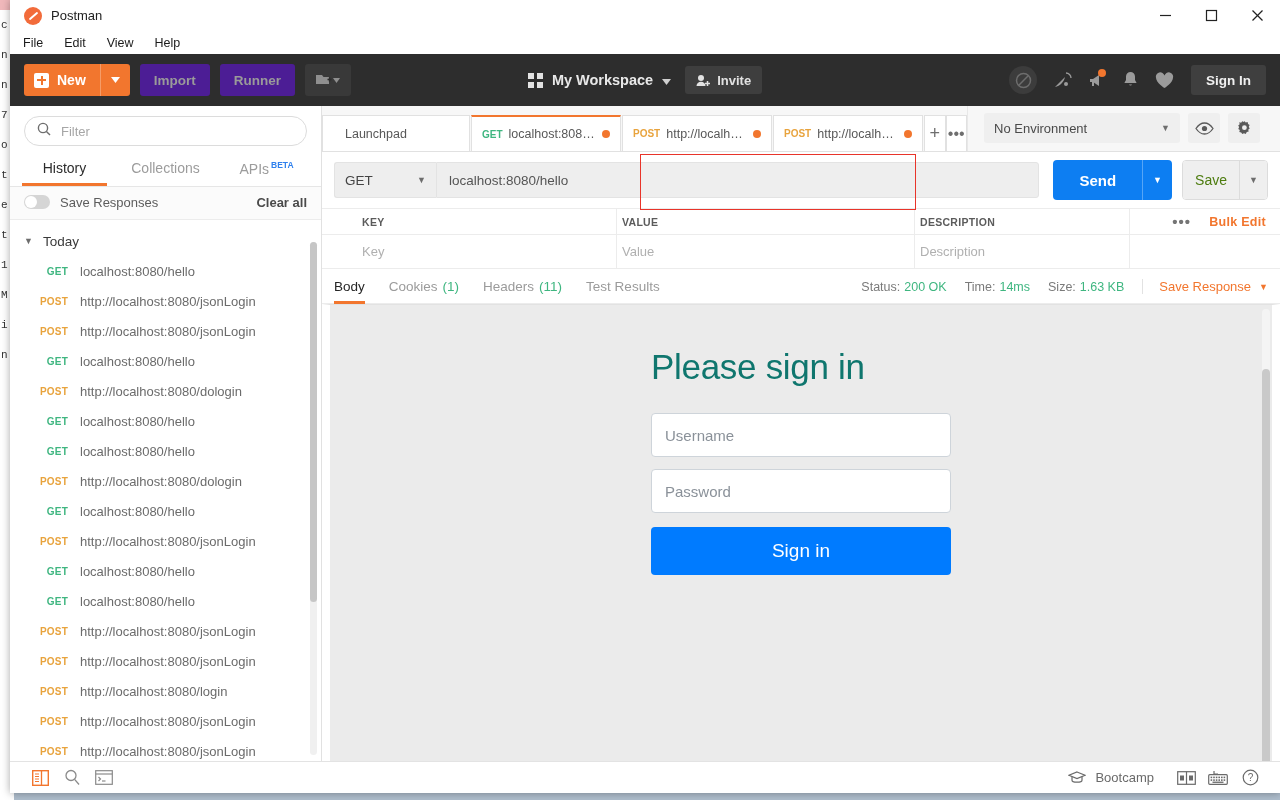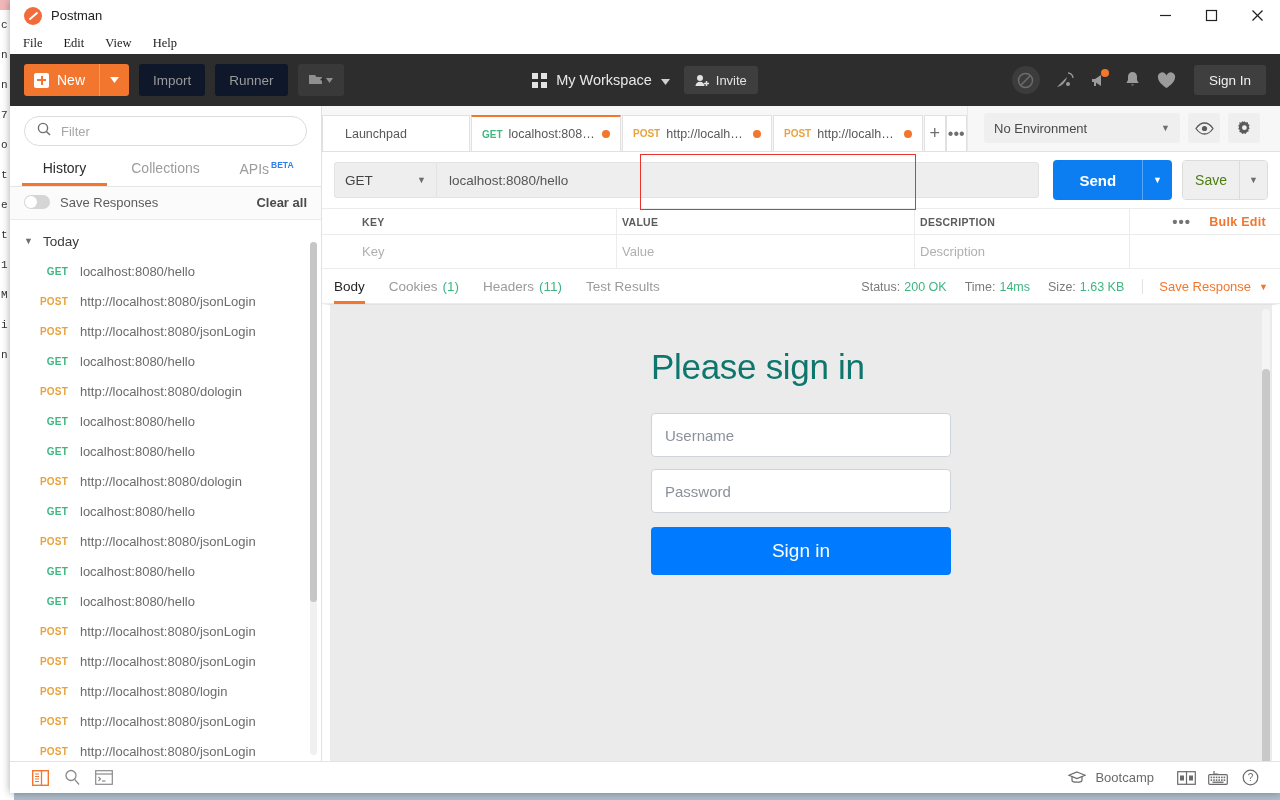--- a/index.html
+++ b/index.html
@@ -56,27 +56,28 @@
     color: #222;
   }
   .win-btn svg { display: block; }
 
   
   #menubar {
     height: 22px; flex: 0 0 22px; background: #fff;
     display: flex; align-items: center; padding-left: 13px;
     font-size: 12.5px; color: #1b1b1b;
   }
-  #menubar .menu-item { margin-right: 21px; cursor: default; font-family: Liberation Serif, serif; }
+  #menubar .menu-item { margin-right: 21px; cursor: default; }
 
   
   #app-header {
     height: 52px; flex: 0 0 52px; background: #2d2d2d;
     display: flex; align-items: center; padding: 0 14px;
     position: relative;
+    font-weight: bold;
   }
   #btn-new {
     height: 32px; background: #f2762e; color: #fff;
     display: flex; align-items: center; border-radius: 3px;
     font-size: 14px; overflow: hidden;
   }
   #btn-new .new-main { display: flex; align-items: center; padding: 0 14px 0 10px; height: 32px; }
   #btn-new .plus-box {
     width: 15px; height: 15px; background: #fff; border-radius: 2px;
     margin-right: 8px; position: relative; flex: none;
@@ -85,21 +86,21 @@
     content: ""; position: absolute; background: #f2762e;
   }
   #btn-new .plus-box::before { left: 6.5px; top: 3px; width: 2px; height: 9px; }
   #btn-new .plus-box::after  { left: 3px; top: 6.5px; width: 9px; height: 2px; }
   #btn-new .new-caret {
     width: 30px; height: 32px; display: flex; align-items: center; justify-content: center;
     border-left: 1px solid rgba(255,255,255,.28);
   }
   .hdr-btn {
     height: 32px; padding: 0 14px; margin-left: 10px;
-    background: #0f172a; color: #9a9a9a; font-size: 13.5px;
+    background: #4c1d95; color: #9a9a9a; font-size: 13.5px;
     display: flex; align-items: center; border-radius: 3px;
   }
   #btn-newtab-icon {
     margin-left: 10px; height: 32px; width: 46px; background: #393939;
     border-radius: 3px; display: flex; align-items: center; justify-content: center;
   }
   #workspace-group {
     position: absolute; left: 0; right: 0; margin: 0 auto;
     width: 290px; display: flex; align-items: center; justify-content: center;
   }

